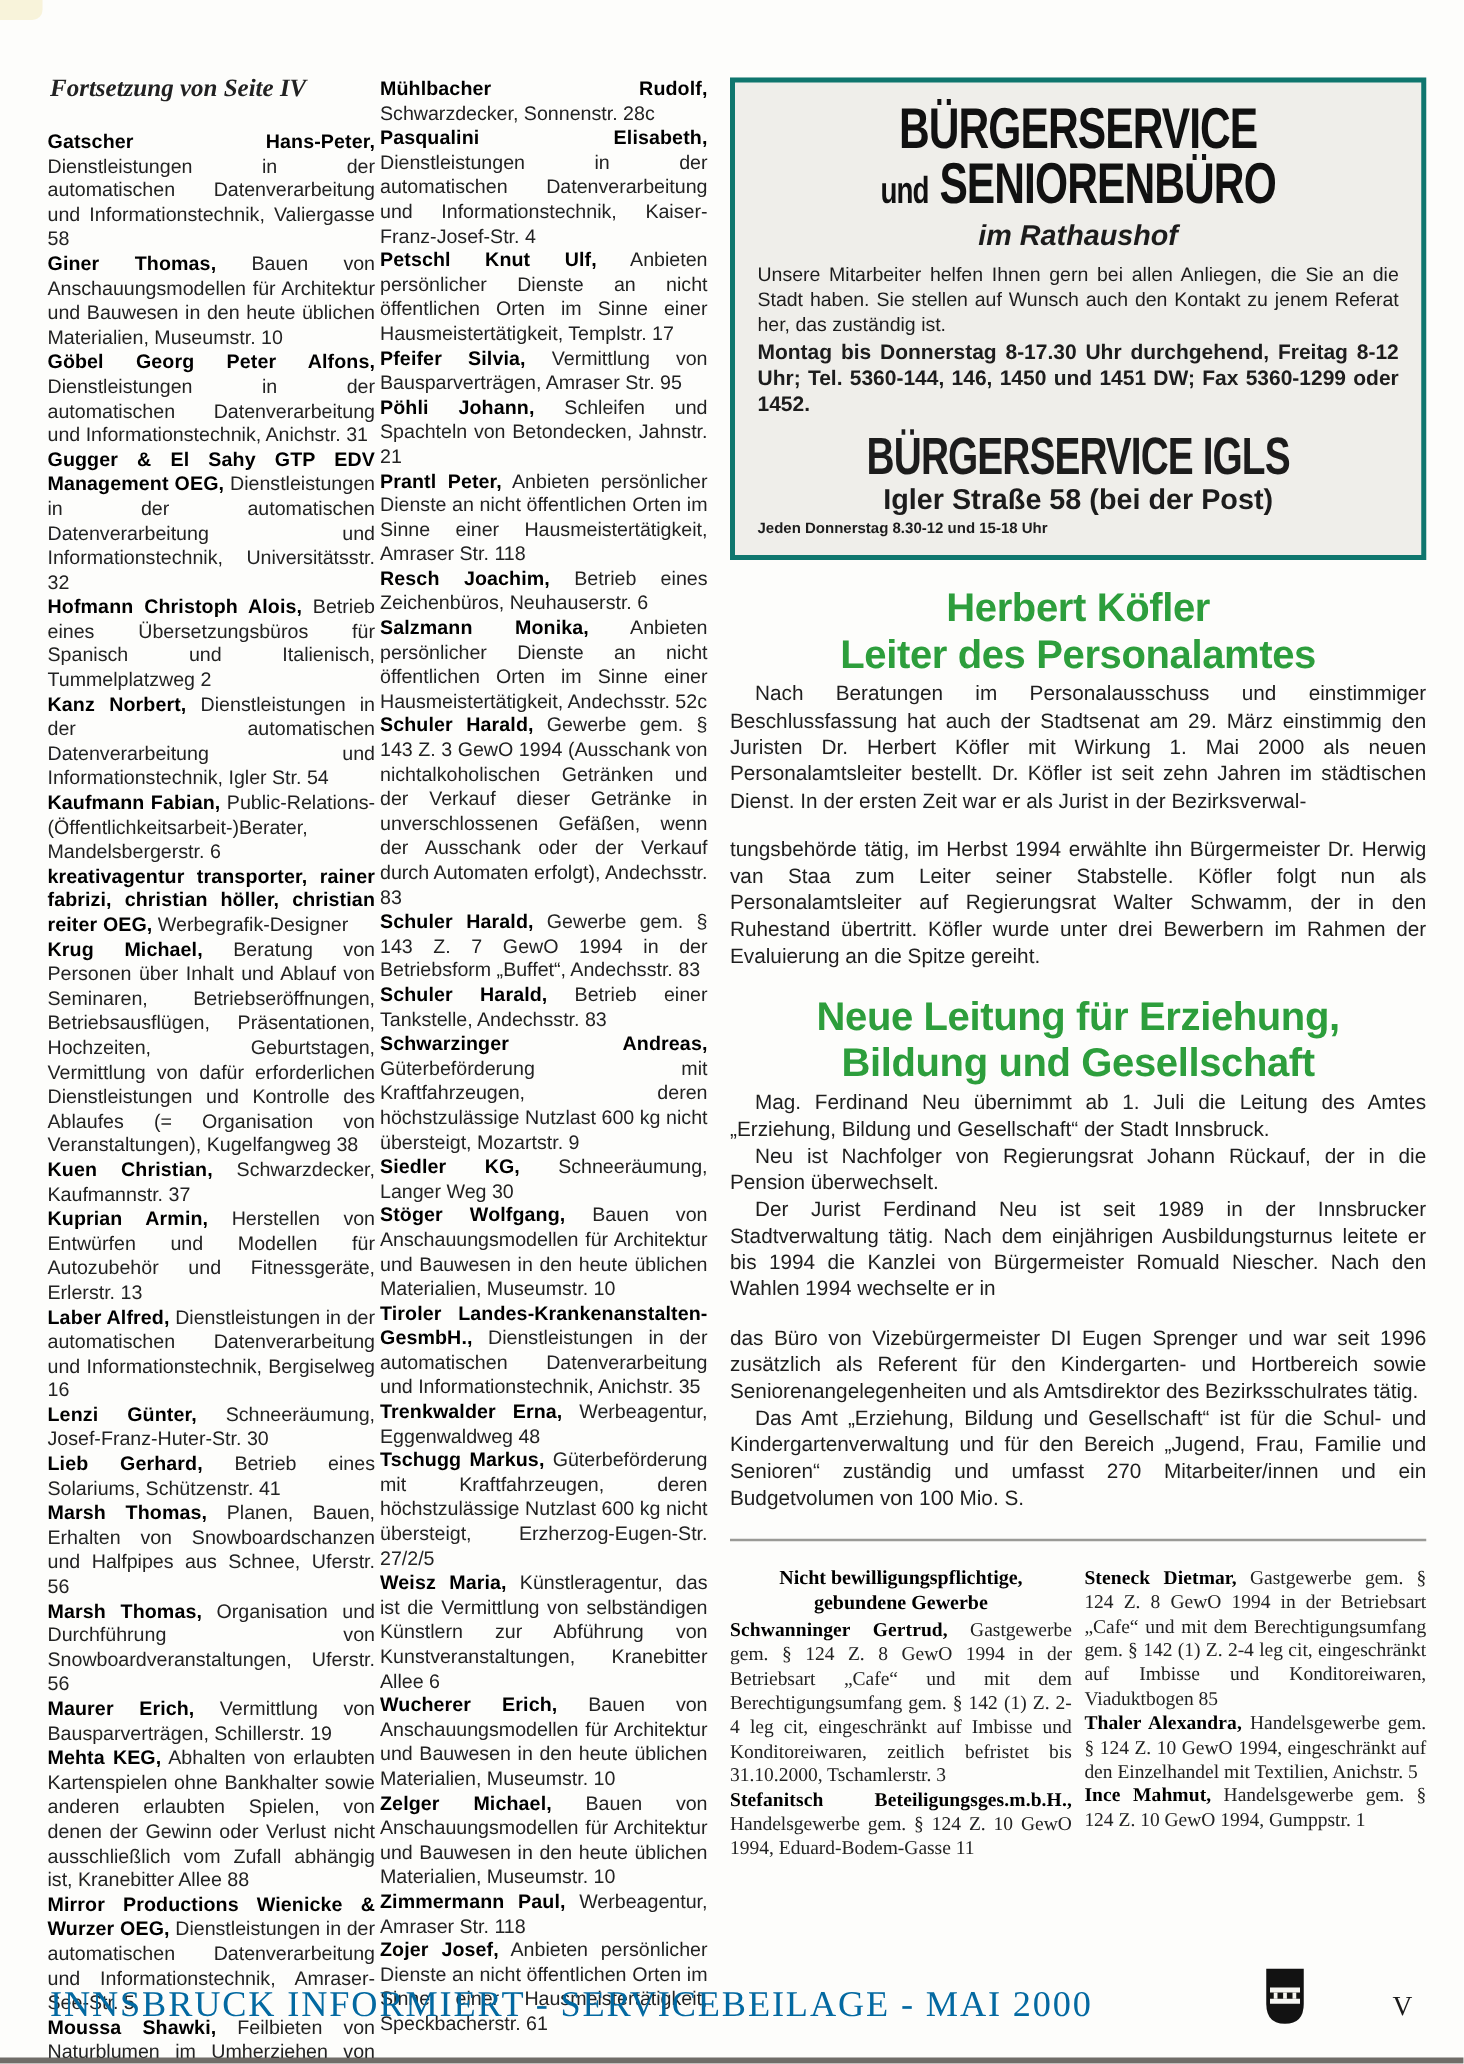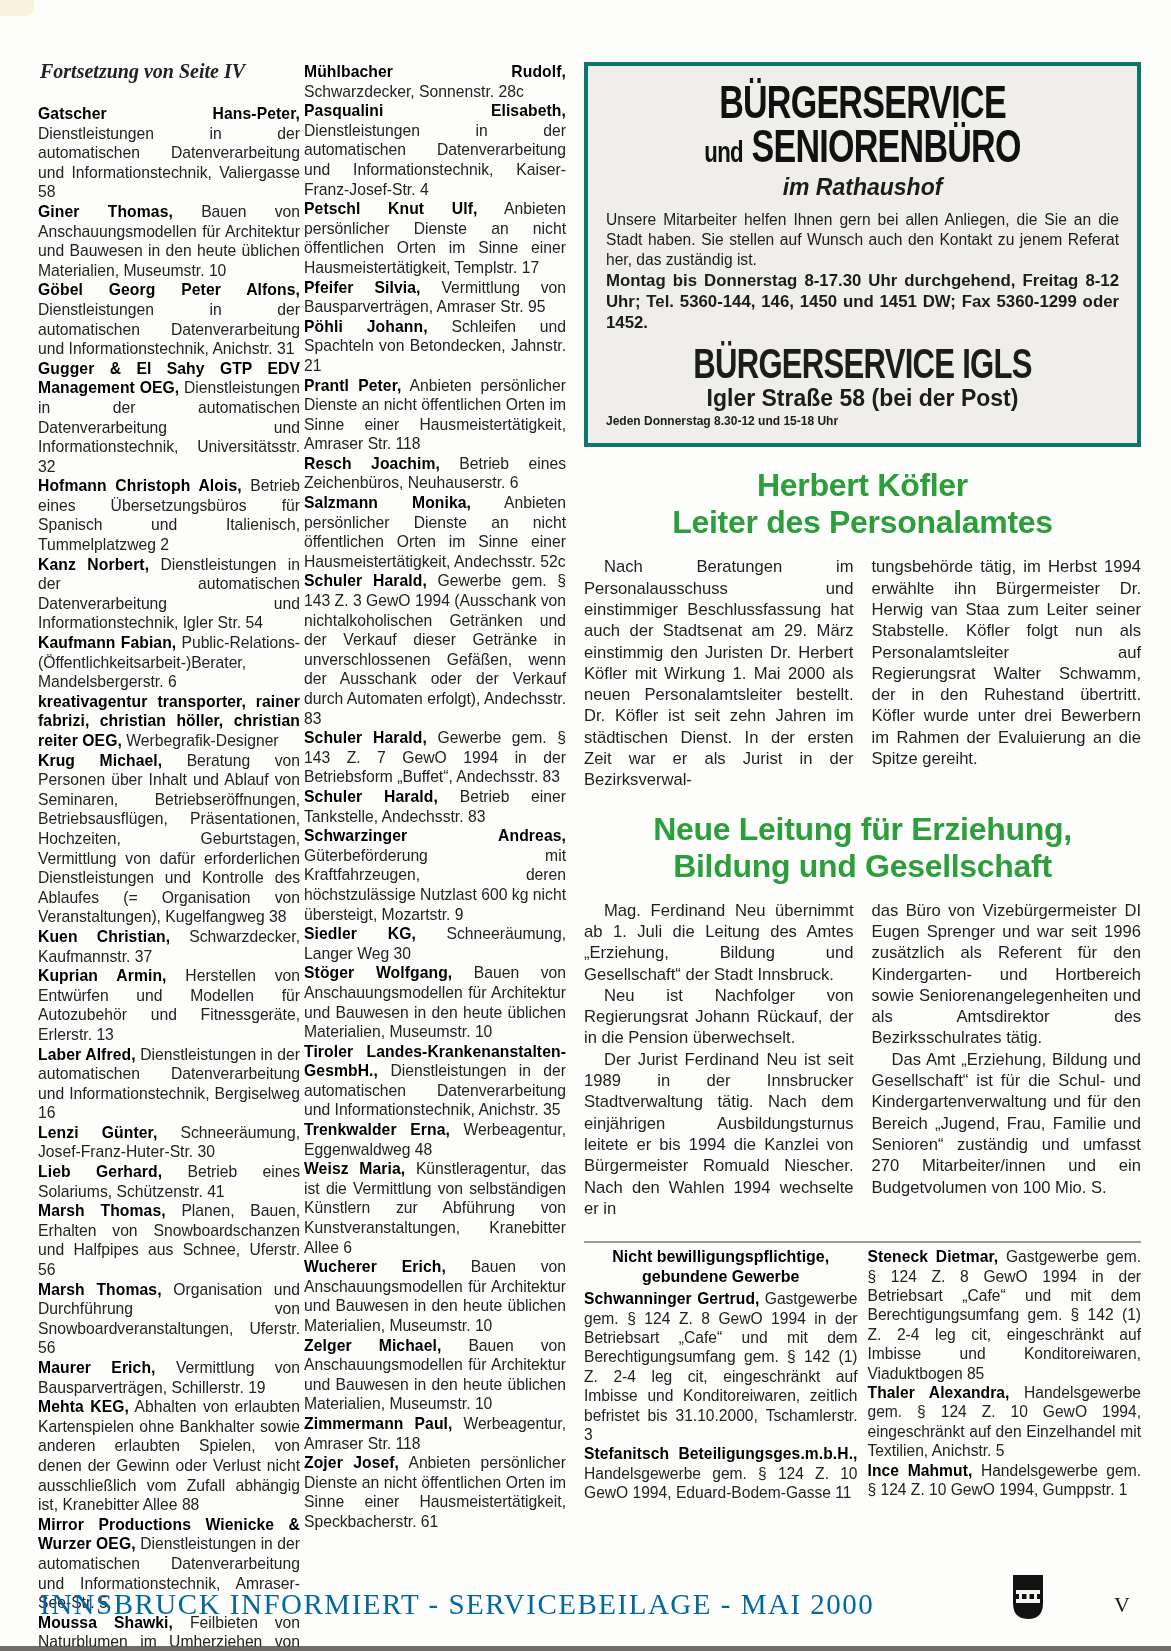--- a/index.html
+++ b/index.html
@@ -42,28 +42,28 @@
   .sb-senior { font-weight:bold; font-size:16.8px; line-height:21px; }
   .sb-igls-title { margin-top:10px; text-align:center; font-weight:bold; font-size:42px; line-height:42px;
     transform:scaleX(.74); transform-origin:center; white-space:nowrap; letter-spacing:-1px; }
   .sb-igls-addr { text-align:center; font-weight:bold; font-size:23px; line-height:26px; }
   .sb-igls-hours { font-weight:bold; font-size:12px; line-height:20px; }
 
   .headline {
     margin-top:20px; text-align:center; font-weight:bold;
     font-size:32px; line-height:37px; color:#2d9e3c; letter-spacing:-.3px;
   }
-  .article-cols { display:flex; gap:18px; margin-top:15px; }
+  .article-cols { display:flex; gap:18px; margin-top:2px;flex-direction:column; }
   .acol { flex:1; font-size:16.6px; line-height:21.3px; text-align:justify; color:#1e1e1e; }
   .acol p.indent { text-indent:20px; }
   .acol.cont-first p:first-of-type { text-indent:0; }
 
   .rule { border-top:2px solid #9a9a96; margin-top:22px; }
 
-  .gewerbe { display:flex; gap:10px; margin-top:4px; }
+  .gewerbe { display:flex; gap:10px; margin-top:20px;font-family:Liberation Serif, serif; }
   .gcol { flex:1; }
   .gheading { font-weight:bold; text-align:center; font-size:16px; line-height:20px; margin-bottom:2px; color:#000; }
   .gcol .entry { font-size:15.6px; line-height:19.4px; }
 
   .footer-title {
     position:absolute; left:40px; top:1588px;
     font-family:"Liberation Serif", serif; font-size:29px; letter-spacing:1.5px; color:#0369a1;
   }
   .footer-logo { position:absolute; left:1012px; top:1574px; width:32px; height:46px; }
   .footer-page {
@@ -152,20 +152,21 @@
       <p class="entry"><b>Schwarzinger Andreas,</b> <span>Güterbeförderung mit Kraftfahrzeugen, deren höchstzulässige Nutzlast 600 kg nicht übersteigt, Mozartstr. 9</span></p>
 
       <p class="entry"><b>Siedler KG,</b> <span>Schneeräumung, Langer Weg 30</span></p>
 
       <p class="entry"><b>Stöger Wolfgang,</b> <span>Bauen von Anschauungsmodellen für Architektur und Bauwesen in den heute üblichen Materialien, Museumstr. 10</span></p>
 
       <p class="entry"><b>Tiroler Landes-Krankenanstalten-GesmbH.,</b> <span>Dienstleistungen in der automatischen Datenverarbeitung und Informationstechnik, Anichstr. 35</span></p>
 
       <p class="entry"><b>Trenkwalder Erna,</b> <span>Werbeagentur, Eggenwaldweg 48</span></p>
 
+      <p class="entry"><b>Tschugg Markus,</b> <span>Güterbeförderung mit Kraftfahrzeugen, deren höchstzulässige Nutzlast 600 kg nicht übersteigt, Erzherzog-Eugen-Str. 27/2/5</span></p>
 
       <p class="entry"><b>Weisz Maria,</b> <span>Künstleragentur, das ist die Vermittlung von selbständigen Künstlern zur Abführung von Kunstveranstaltungen, Kranebitter Allee 6</span></p>
 
       <p class="entry"><b>Wucherer Erich,</b> <span>Bauen von Anschauungsmodellen für Architektur und Bauwesen in den heute üblichen Materialien, Museumstr. 10</span></p>
 
       <p class="entry"><b>Zelger Michael,</b> <span>Bauen von Anschauungsmodellen für Architektur und Bauwesen in den heute üblichen Materialien, Museumstr. 10</span></p>
 
       <p class="entry"><b>Zimmermann Paul,</b> <span>Werbeagentur, Amraser Str. 118</span></p>
 
       <p class="entry"><b>Zojer Josef,</b> <span>Anbieten persönlicher Dienste an nicht öffentlichen Orten im Sinne einer Hausmeistertätigkeit, Speckbacherstr. 61</span></p>

